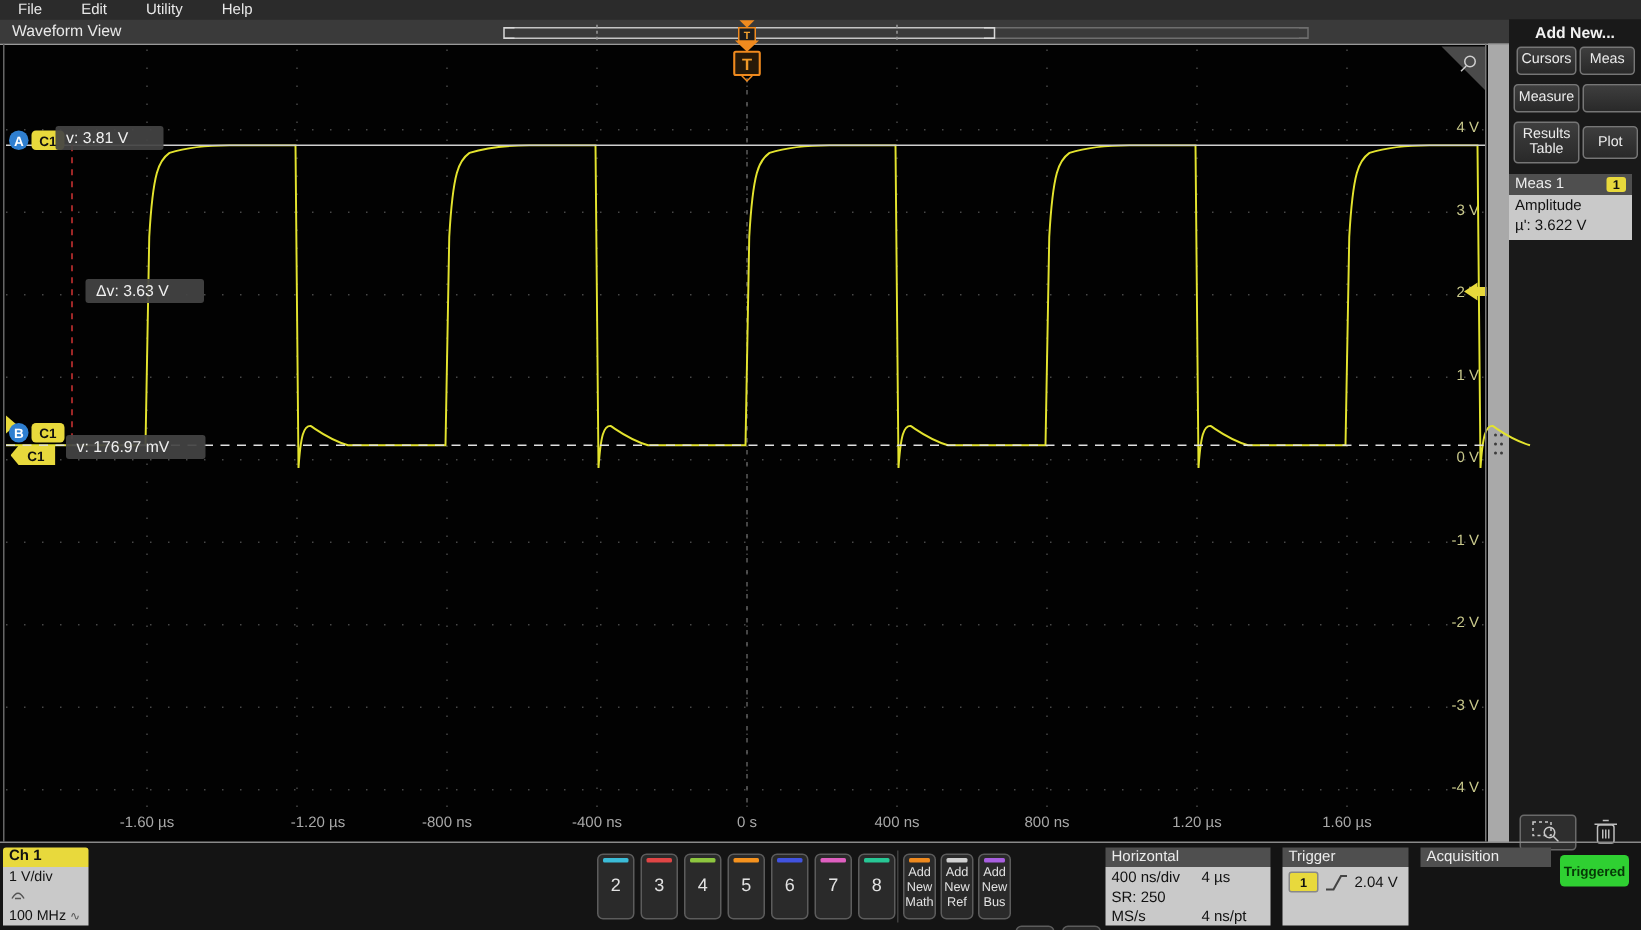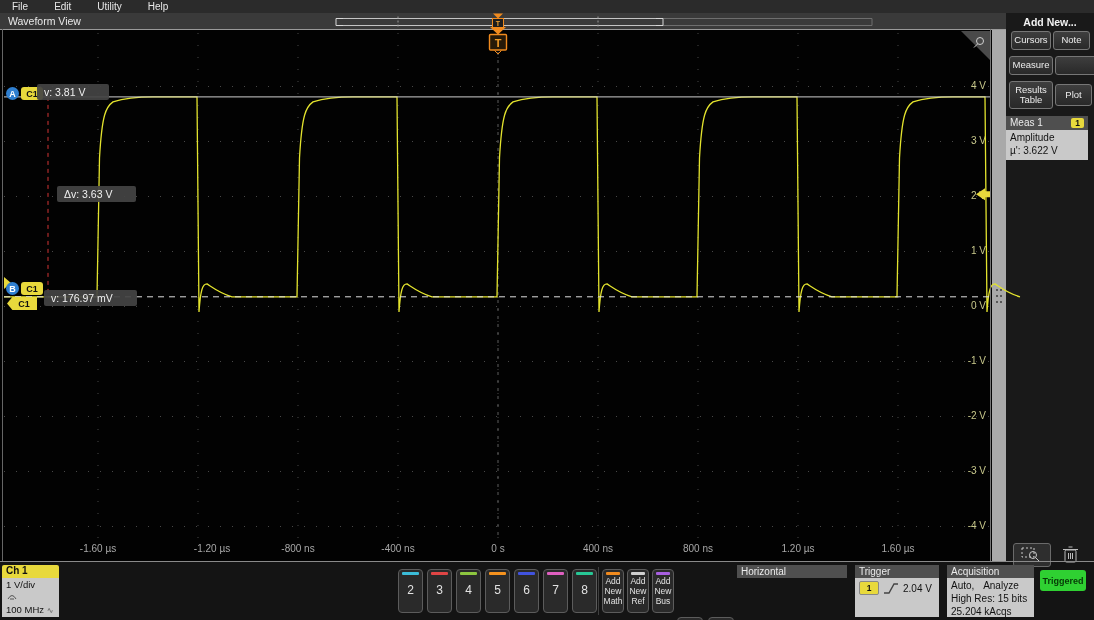--- a/index.html
+++ b/index.html
@@ -194,21 +194,21 @@
   <div class="vlabel" style="left:37px;top:84px;">v: 3.81 V</div>
   <div class="vlabel" style="left:57px;top:186px;">Δv: 3.63 V</div>
   <div class="cbadge circ" style="left:6px;top:282px;">B</div>
   <div class="cbadge src" style="left:21px;top:282px;">C1</div>
   <div class="cbadge gndtag" style="left:7px;top:297px;">C1</div>
   <div class="vlabel" style="left:44px;top:290px;">v: 176.97 mV</div>
 
   <div id="rightpanel" class="abs"></div>
   <div id="addnew-hdr" class="abs">Add New...</div>
   <div class="rp-btn" style="left:1011px;top:31px;width:38px;height:17px;">Cursors</div>
-  <div class="rp-btn" style="left:1053px;top:31px;width:35px;height:17px;">Note</div>
+  <div class="rp-btn" style="left:1053px;top:31px;width:35px;height:17px;">Meas</div>
   <div class="rp-btn" style="left:1009px;top:56px;width:42px;height:17px;">Measure</div>
   <div class="rp-btn" style="left:1055px;top:56px;width:35px;height:17px;padding-left:48px;">Search</div>
   <div class="rp-btn" style="left:1009px;top:81px;width:42px;height:26px;">Results
 Table</div>
   <div class="rp-btn" style="left:1055px;top:84px;width:35px;height:20px;">Plot</div>
 
   <div class="panel-hdr" style="left:1006px;top:116px;width:82px;height:14px;">
     <span>Meas 1</span>
     <span class="ybadge" style="position:absolute;right:4px;top:2px;width:13px;height:10px;">1</span>
   </div>
@@ -299,35 +299,34 @@
     <div class="strip" style="background: rgb(168, 95, 224);"></div>
     <div class="lbl">Add
 New
 Bus</div>
     </div>
 
   <div class="modbtn" style="left:677px;">DVM</div>
   <div class="modbtn" style="left:708px;">AFG</div>
 
   <div class="panel-hdr" style="left:737px;top:565px;width:110px;height:13px;">Horizontal</div>
+  <div class="panel-body" style="left:737px;top:578px;width:110px;height:39px;">
+    <div><span style="display:inline-block;width:60px;">400 ns/div</span><span>4 µs</span></div>
+    <div><span style="display:inline-block;width:60px;">SR: 250 MS/s</span><span>4 ns/pt</span></div>
+    <div><span style="display:inline-block;width:60px;">RL: 1 kpts</span><span>50%</span></div>
+  </div>
 
   <div class="panel-hdr" style="left:855px;top:565px;width:84px;height:13px;">Trigger</div>
   <div class="panel-body" style="left:855px;top:578px;width:84px;height:39px;">
     <div style="margin-top:2px;display:flex;align-items:center;gap:4px;">
       <span class="ybadge" style="width:18px;height:12px;border:1px solid #888;">1</span>
       <svg width="16" height="13">
         <polyline points="1,11 6,11 11,2 15,2" stroke="#444" fill="none" stroke-width="1.4"></polyline>
       </svg>
       <span>2.04 V</span>
     </div>
   </div>
 
   <div class="panel-hdr" style="left:947px;top:565px;width:87px;height:13px;">Acquisition</div>
-  <div class="panel-body" style="left:947px;top:578px;width:87px;height:39px;">
-    <div><span>Auto,</span>
-         <span style="margin-left:6px;">Analyze</span></div>
-    <div>High Res: 15 bits</div>
-    <div>25.204 kAcqs</div>
-  </div>
 
   <div id="triggered" style="background: rgb(47, 208, 50);">Triggered</div>
 
 </div>
 
 </body></html>

